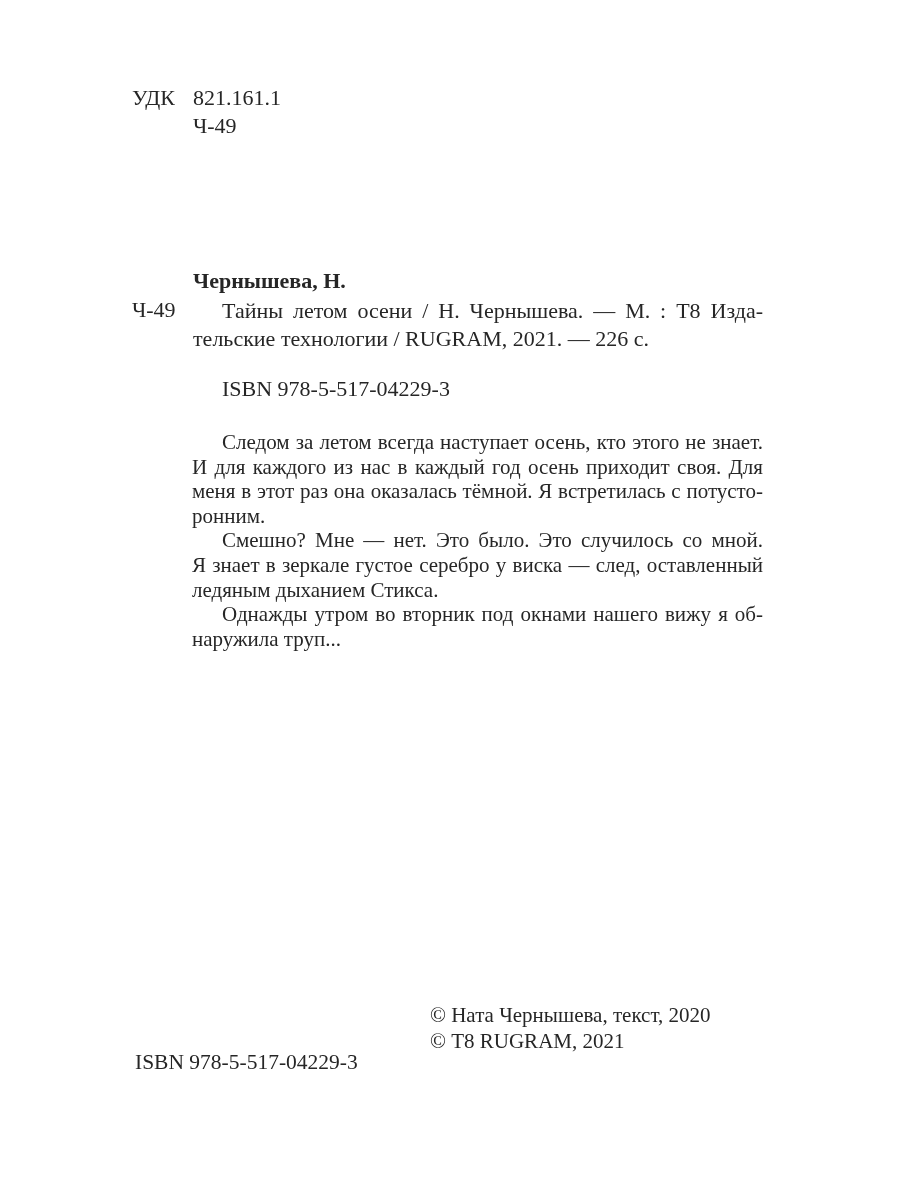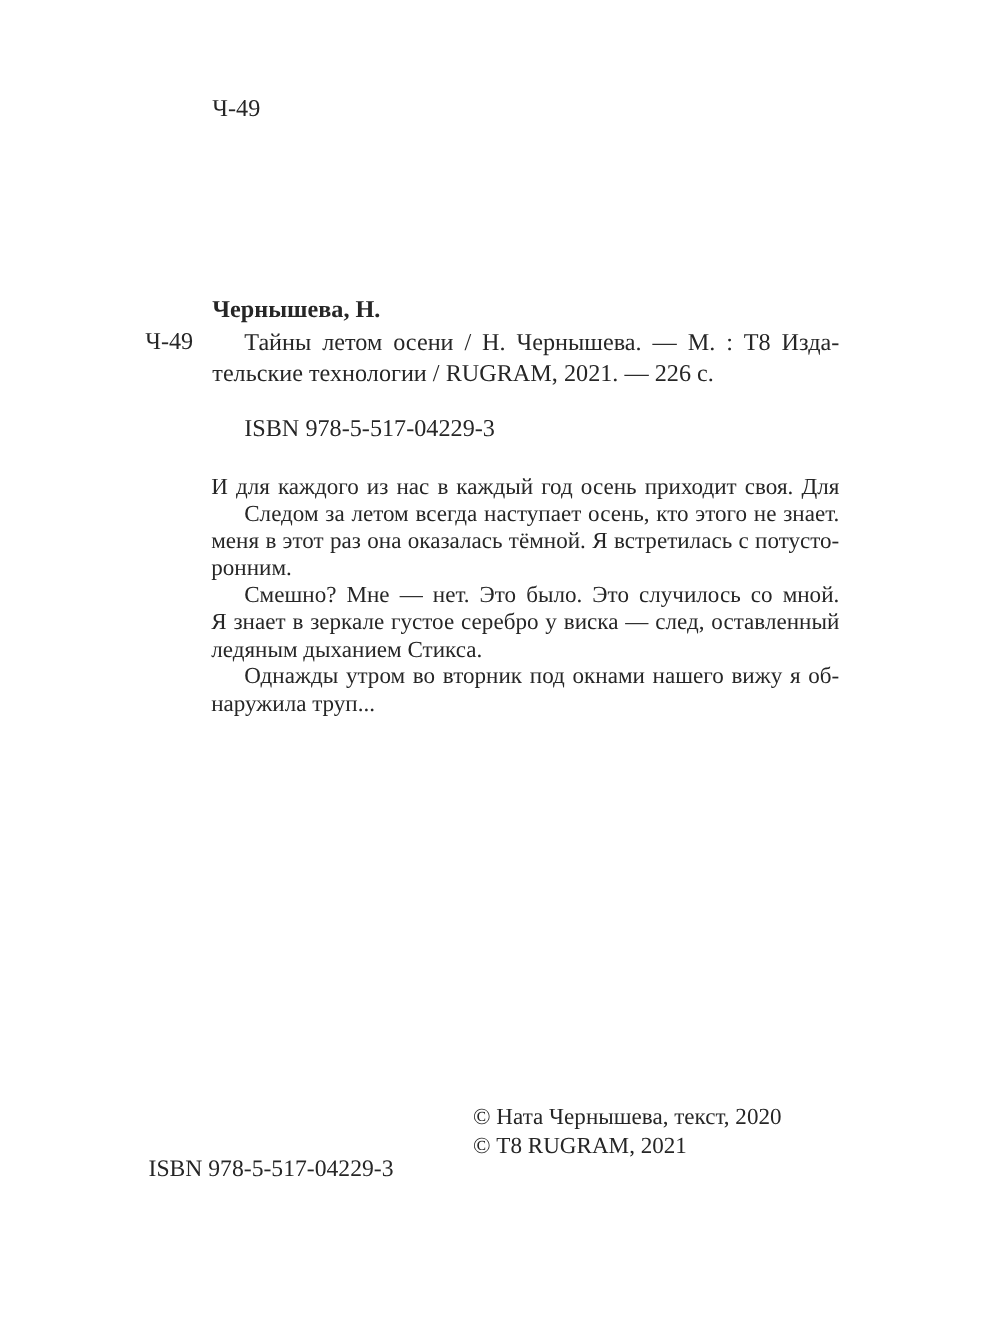--- a/index.html
+++ b/index.html
@@ -99,40 +99,44 @@
     line-height: 26.3px;
   }
 </style>
 </head>
 <body>
 
 <div class="page">
 
   <div class="classification">
     <div class="cls-row">
+      <span class="cls-label">УДК</span>
+      <span>821.161.1</span>
+    </div>
+    <div class="cls-row">
       <span class="cls-label"></span>
       <span>Ч-49</span>
     </div>
   </div>
 
   <div class="card-author">Чернышева, Н.</div>
 
   <div class="card-code">Ч-49</div>
 
   <div class="card-lines">
     <div class="card-line-1">Тайны летом осени / Н. Чернышева. — М. : Т8 Изда-</div>
     <div>тельские технологии / RUGRAM, 2021. — 226 с.</div>
   </div>
 
   <div class="isbn-mid">ISBN 978-5-517-04229-3</div>
 
   <div class="annotation">
     <div>
+      <div class="jl il">Следом за летом всегда наступает осень, кто этого не знает.</div>
       <div class="jl">И для каждого из нас в каждый год осень приходит своя. Для</div>
-      <div class="jl il">Следом за летом всегда наступает осень, кто этого не знает.</div>
       <div class="jl">меня в этот раз она оказалась тёмной. Я встретилась с потусто-</div>
       <div>ронним.</div>
     </div>
     <div>
       <div class="jl il">Смешно? Мне — нет. Это было. Это случилось со мной.</div>
       <div class="jl">Я знает в зеркале густое серебро у виска — след, оставленный</div>
       <div>ледяным дыханием Стикса.</div>
     </div>
     <div>
       <div class="jl il">Однажды утром во вторник под окнами нашего вижу я об-</div>

